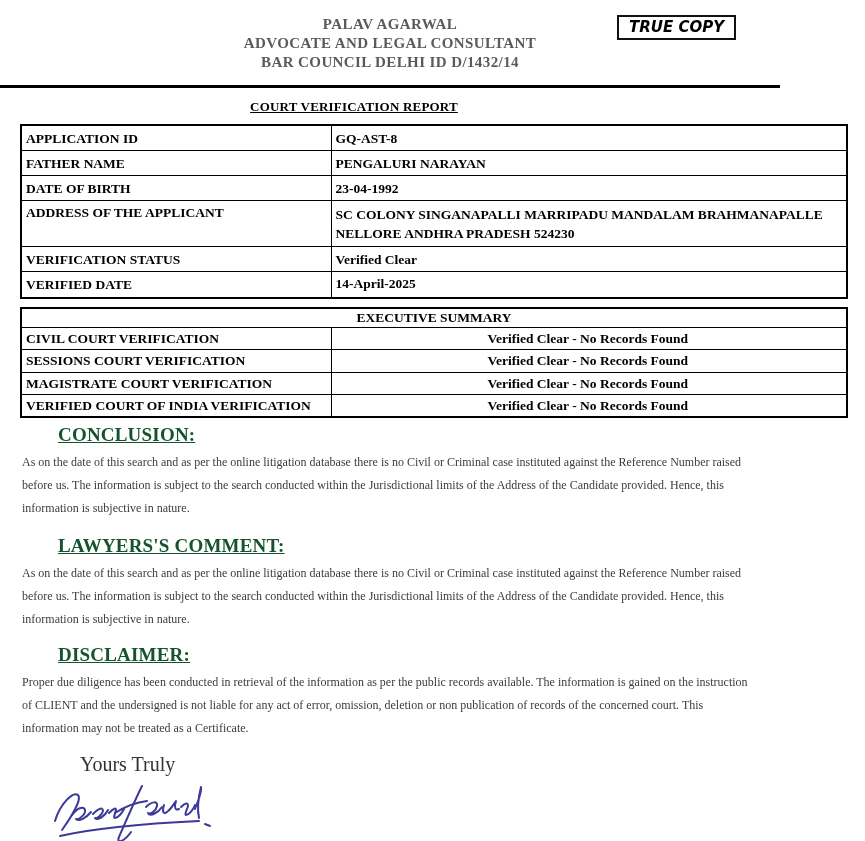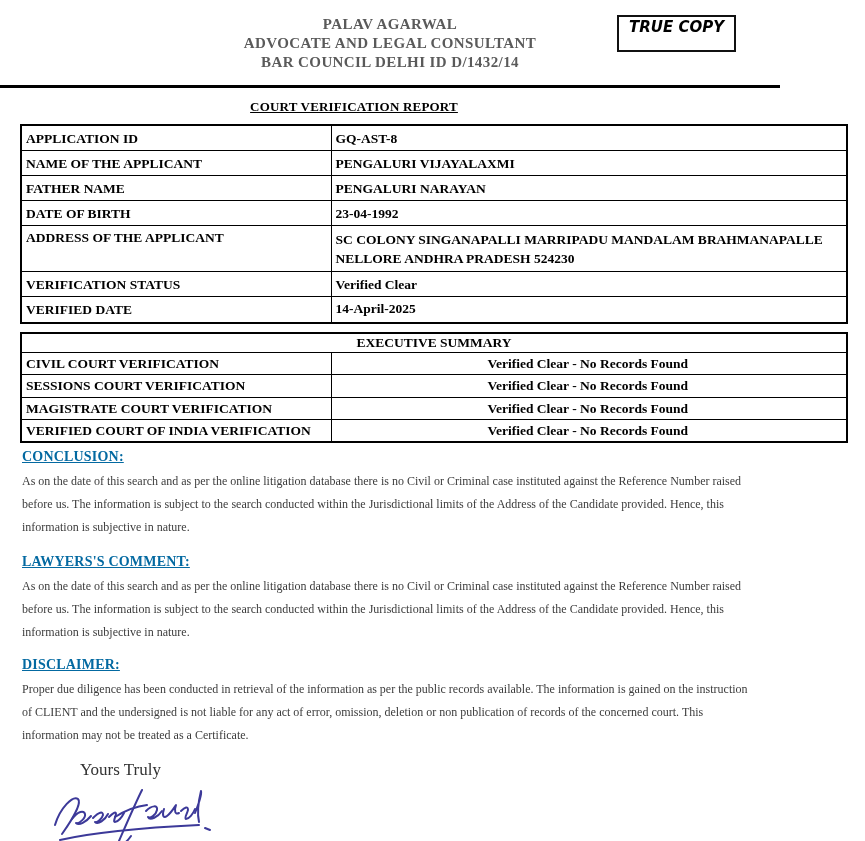--- a/index.html
+++ b/index.html
@@ -14,21 +14,21 @@
   .page { position: relative; width: 780px; height: 841px; }
 
   
   .letterhead { padding-top: 15px; text-align: center; }
   .letterhead .hline {
     font-weight: bold; font-size: 15px; line-height: 19px;
     color: #5a5a5a; letter-spacing: 0.4px;
   }
   .true-copy {
     position: absolute; top: 15px; right: 44px;
-    border: 2px solid #111; padding: 1px 10px 14px 10px;
+    border: 2px solid #111; padding: 1px 10px 2px 10px;
     font-family: "DejaVu Sans", "Liberation Sans", sans-serif;
     font-style: italic; font-weight: bold; font-size: 15px; color: #000;
     background: #fff;
   }
   .header-rule { margin-top: 13px; height: 3px; background: #000; width: 100%; }
 
   
   .title-wrap { text-align: center; margin-top: 9px; margin-right: 72px; }
   .doc-title {
     font-weight: bold; font-size: 13px; letter-spacing: 0.2px;
@@ -49,30 +49,30 @@
   table.exec td.exec-head { text-align: center; height: 19px; padding: 1px 5px; }
   table.exec tr.r-exec td { height: 22.5px; }
   table.exec td.val { text-align: center; }
 
   
   .section { margin-left: 22px; margin-right: 28px; }
   .sec-conclusion { margin-top: 6px; }
   .sec-comment { margin-top: 15px; }
   .sec-disclaimer { margin-top: 13px; }
   .sec-head {
-    font-weight: bold; font-size: 14px; color: #0369a1;
-    text-decoration: underline; letter-spacing: 0.2px;
+    font-weight: bold; font-size: 19px; color: #14532d;
+    text-decoration: underline; letter-spacing: 0.2px; margin-left: 36px;
   }
   .sec-body {
     margin-top: 5px; font-size: 12px; line-height: 23px;
     color: #3c3c3c; max-width: 815px;
   }
 
   
-  .closing { margin-top: 13px; margin-left: 80px; font-size: 17px; color: #333; }
+  .closing { margin-top: 13px; margin-left: 80px; font-size: 20px; color: #333; }
   .sig-svg { margin-left: 45px; margin-top: 4px; display: block; }
 </style>
 </head>
 <body>
 
 <div class="page">
 
   <div class="letterhead">
     <div class="hline">PALAV AGARWAL</div>
     <div class="hline">ADVOCATE AND LEGAL CONSULTANT</div>
@@ -89,24 +89,20 @@
 
   <table class="details">
     <colgroup>
         <col class="c-label">
         <col>
       </colgroup>
     <tbody>
         <tr class="r-std">
       <td class="lbl">APPLICATION ID</td>
       <td class="val">GQ-AST-8</td>
-    </tr>
-    <tr class="r-std">
-      <td class="lbl">NAME OF THE APPLICANT</td>
-      <td class="val">PENGALURI VIJAYALAXMI</td>
     </tr>
     <tr class="r-std">
       <td class="lbl">FATHER NAME</td>
       <td class="val">PENGALURI NARAYAN</td>
     </tr>
     <tr class="r-std">
       <td class="lbl">DATE OF BIRTH</td>
       <td class="val">23-04-1992</td>
     </tr>
     <tr class="r-addr">

